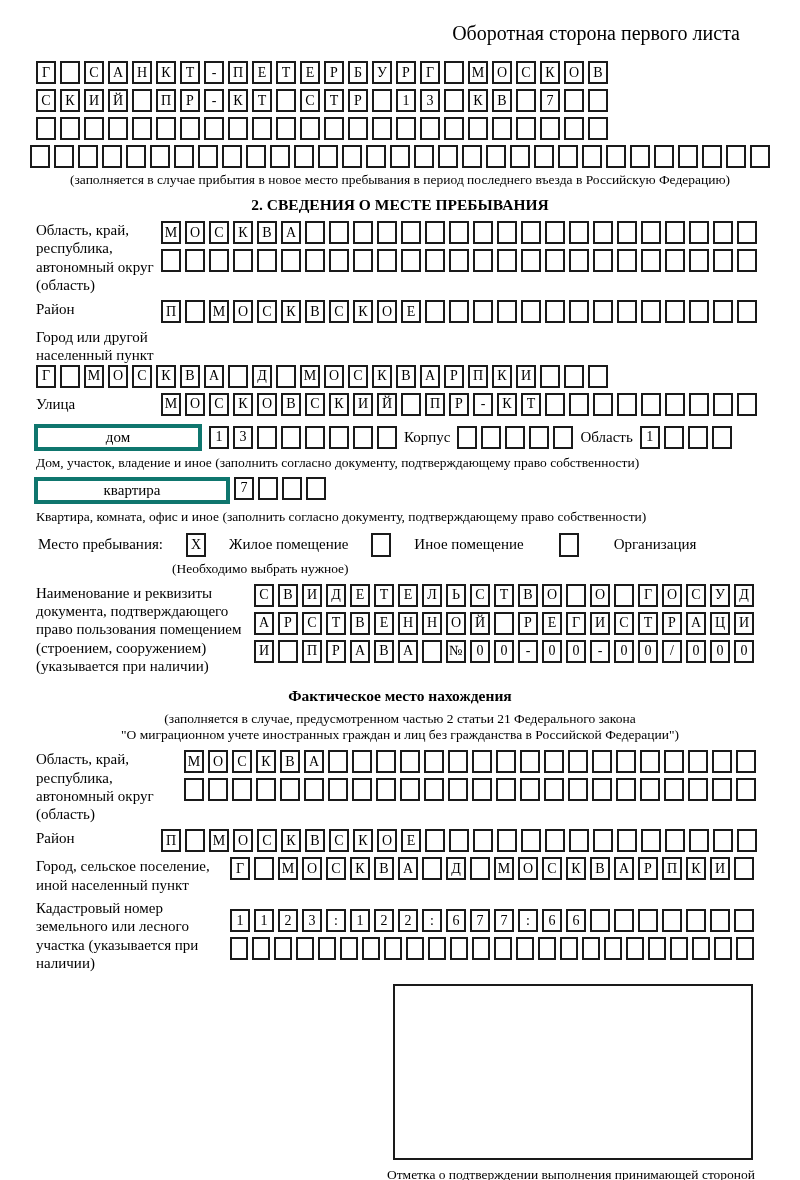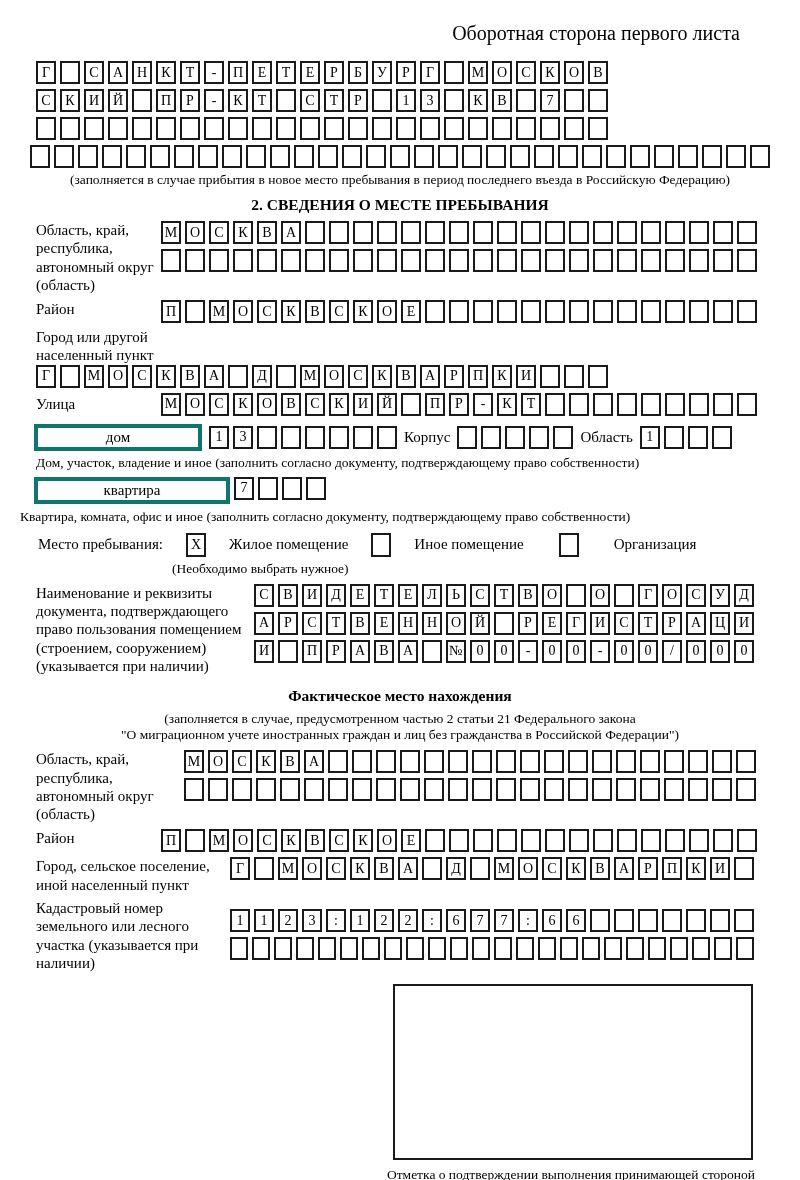--- a/index.html
+++ b/index.html
@@ -333,21 +333,21 @@
 
 <div class="flex-row" style="margin:6px 0 0 34px;align-items:flex-start;gap:4px;">
   <div class="wide-box" style="width:196px;">квартира</div>
   <div class="cells">
       <div class="cell">7</div>
       <div class="cell"></div>
       <div class="cell"></div>
       <div class="cell"></div>
     </div>
 </div>
-<div class="caption" style="margin:5px 0 0 20px;">Квартира, комната, офис и иное (заполнить согласно документу, подтверждающему право собственности)</div>
+<div class="caption" style="margin:5px 0 0 36px;">Квартира, комната, офис и иное (заполнить согласно документу, подтверждающему право собственности)</div>
 
 <div class="flex-row" style="margin:8px 0 0 38px;align-items:center;gap:23px;">
   <div class="inline-lbl">Место пребывания:</div>
   <div class="checkbox">X</div>
   <div class="inline-lbl">Жилое помещение</div>
   <div class="checkbox"></div>
   <div class="inline-lbl">Иное помещение</div>
   <div class="checkbox" style="margin-left:12px;"></div>
   <div class="inline-lbl" style="margin-left:12px;">Организация</div>
 </div>

